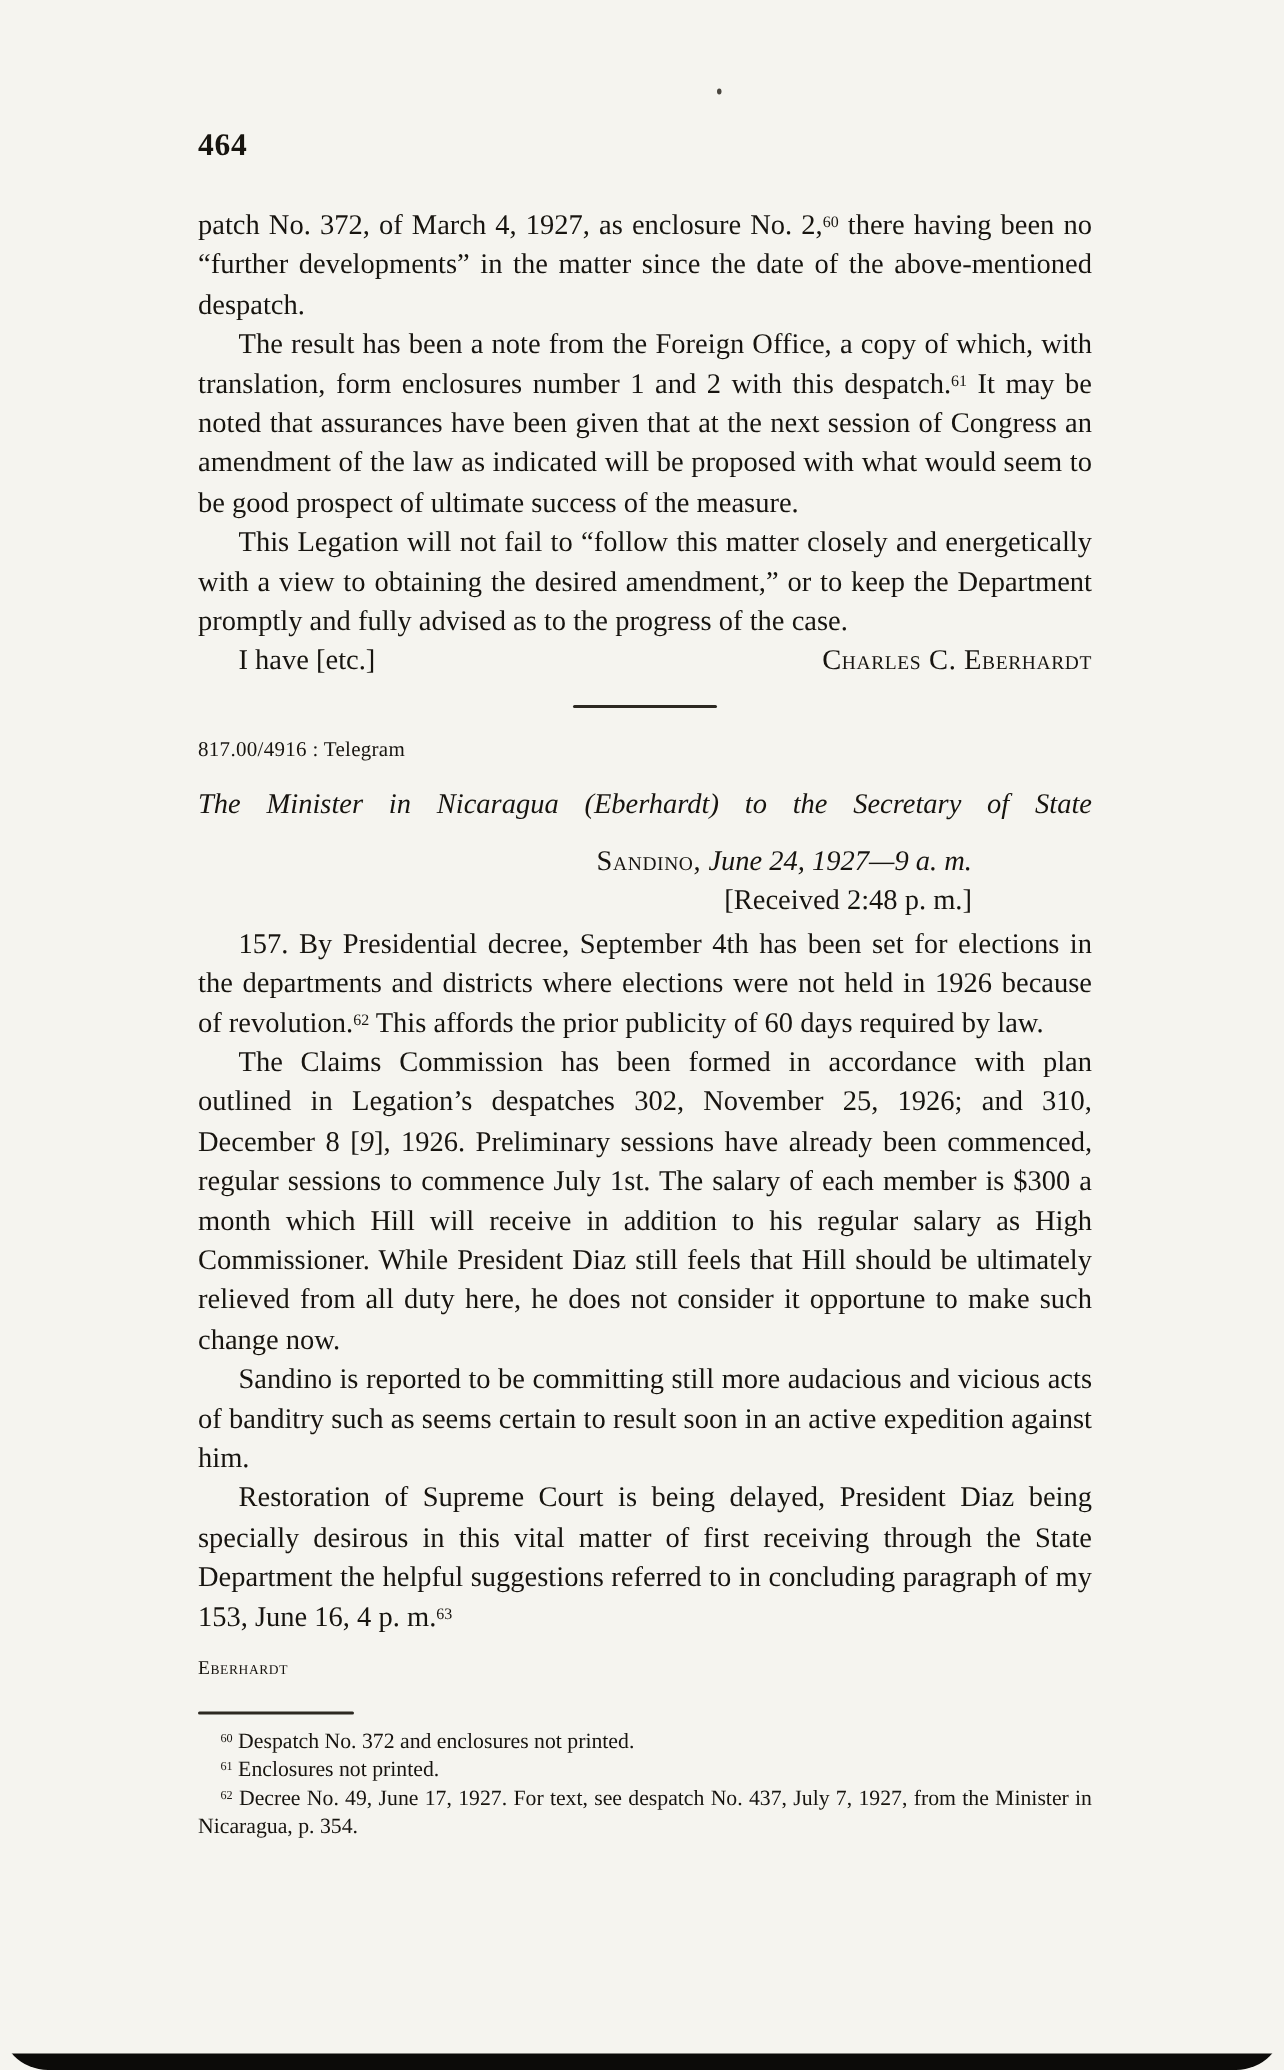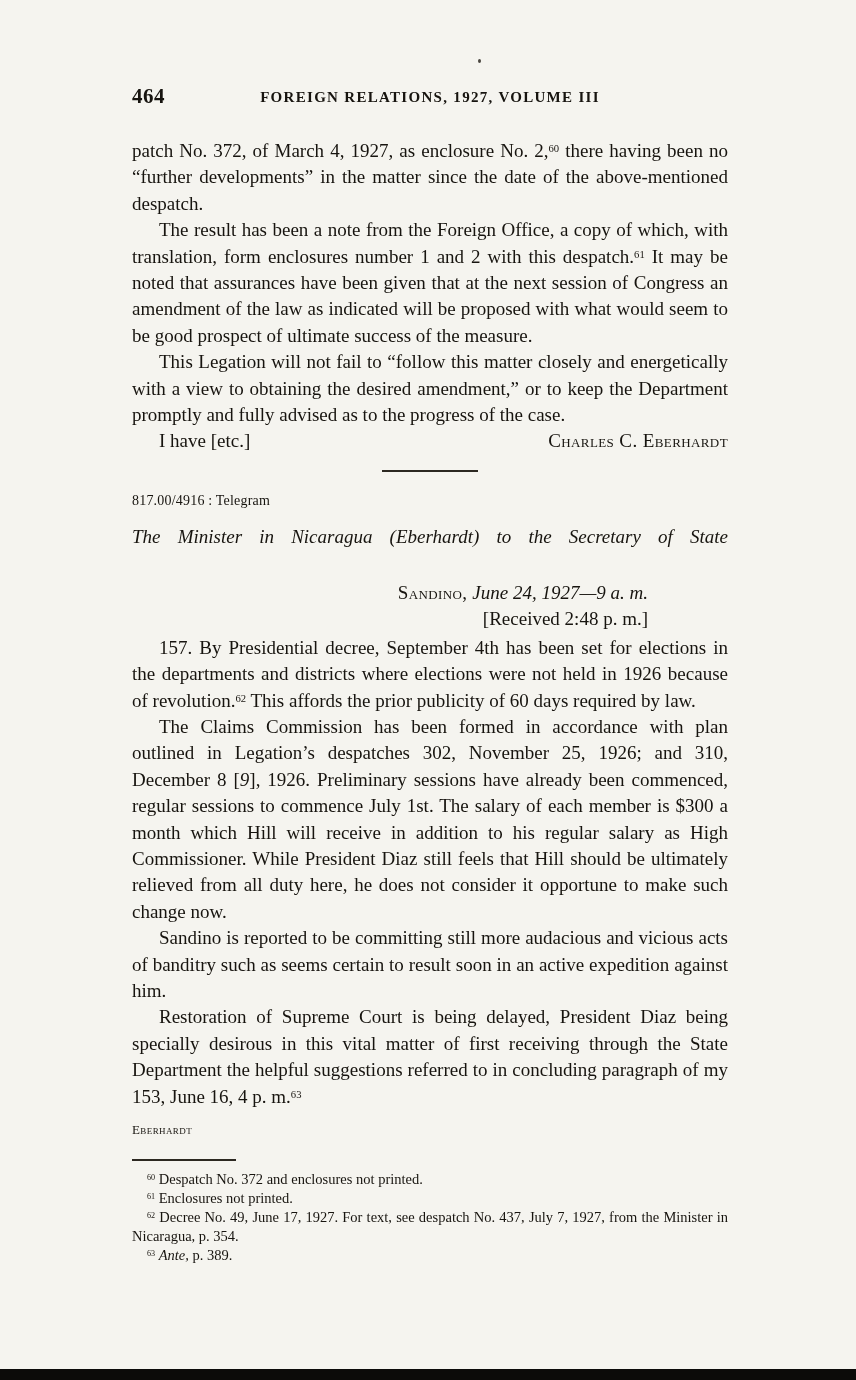--- a/index.html
+++ b/index.html
@@ -1,15 +1,15 @@
 <!DOCTYPE html>
 <html><head>
 <meta charset="utf-8">
 <style>
-  * { margin: 0; padding: 0; box-sizing: border-box; }
+  * { margin: 0; padding: 0; box-sizing: border-box; border-radius: 32px; }
   html, body { width: 856px; height: 1380px; }
   body {
     background: #f5f4ef;
     color: #17140f;
     font-family: "Liberation Serif", "DejaVu Serif", serif;
     position: relative;
     overflow: hidden;
   }
   .page { position: absolute; inset: 0; padding: 84px 128px 0 132px; }
 
@@ -38,21 +38,21 @@
   }
   .closing-text { margin-left: 27px; }
 
   .section-divider { width: 96px; height: 2px; background: #2c2821; margin: 15px auto 21px auto; }
 
   .file-reference { font-size: 14px; letter-spacing: 0.2px; margin-bottom: 17px; }
 
   .document-heading {
     font-size: 19px; font-weight: normal; font-style: italic;
     text-align: justify; text-align-last: justify;
-    margin-bottom: 32px;
+    margin-bottom: 14px;
   }
 
   .dateline, .received-line {
     font-size: 19px; line-height: 26.4px;
     text-align: right; padding-right: 80px;
   }
   .dateline-date { font-style: italic; font-family: Liberation Serif, serif; }
   .received-line { margin-bottom: 2px; }
 
   .telegram-signature-row { text-align: left; font-size: 13px; line-height: 26.4px; margin-top: 7px; }
@@ -66,21 +66,20 @@
 </style>
 </head>
 <body>
 
 <div class="page">
 
   <div class="scan-speck"></div>
 
   <header class="page-header">
     <span class="page-number">464</span>
-    <span class="running-title">FOREIGN RELATIONS, 1927, VOLUME III</span>
   </header>
 
   <section class="letter">
     <p class="para">patch No. 372, of March 4, 1927, as enclosure No. 2,<sup>60</sup> there having been no “further developments” in the matter since the date of the above-mentioned despatch.</p>
     <p class="para indent">The result has been a note from the Foreign Office, a copy of which, with translation, form enclosures number 1 and 2 with this despatch.<sup>61</sup> It may be noted that assurances have been given that at the next session of Congress an amendment of the law as indicated will be proposed with what would seem to be good prospect of ultimate success of the measure.</p>
     <p class="para indent">This Legation will not fail to “follow this matter closely and energetically with a view to obtaining the desired amendment,” or to keep the Department promptly and fully advised as to the progress of the case.</p>
     <div class="closing-row">
       <span class="closing-text">I have [etc.]</span>
       <span class="smallcaps">Charles C. Eberhardt</span>
     </div>
@@ -103,18 +102,17 @@
     <div class="telegram-signature-row">
       <span class="smallcaps">Eberhardt</span>
     </div>
   </section>
 
   <footer class="footnotes">
     <div class="footnote-rule"></div>
     <p class="footnote"><sup>60</sup> Despatch No. 372 and enclosures not printed.</p>
     <p class="footnote"><sup>61</sup> Enclosures not printed.</p>
     <p class="footnote"><sup>62</sup> Decree No. 49, June 17, 1927. For text, see despatch No. 437, July 7, 1927, from the Minister in Nicaragua, p. 354.</p>
-    <p class="footnote"><sup>63</sup> <em>Ante,</em> p. 389.</p>
   </footer>
 
 </div>
 
 <div class="scan-edge-bar"></div>
 
 </body></html>

